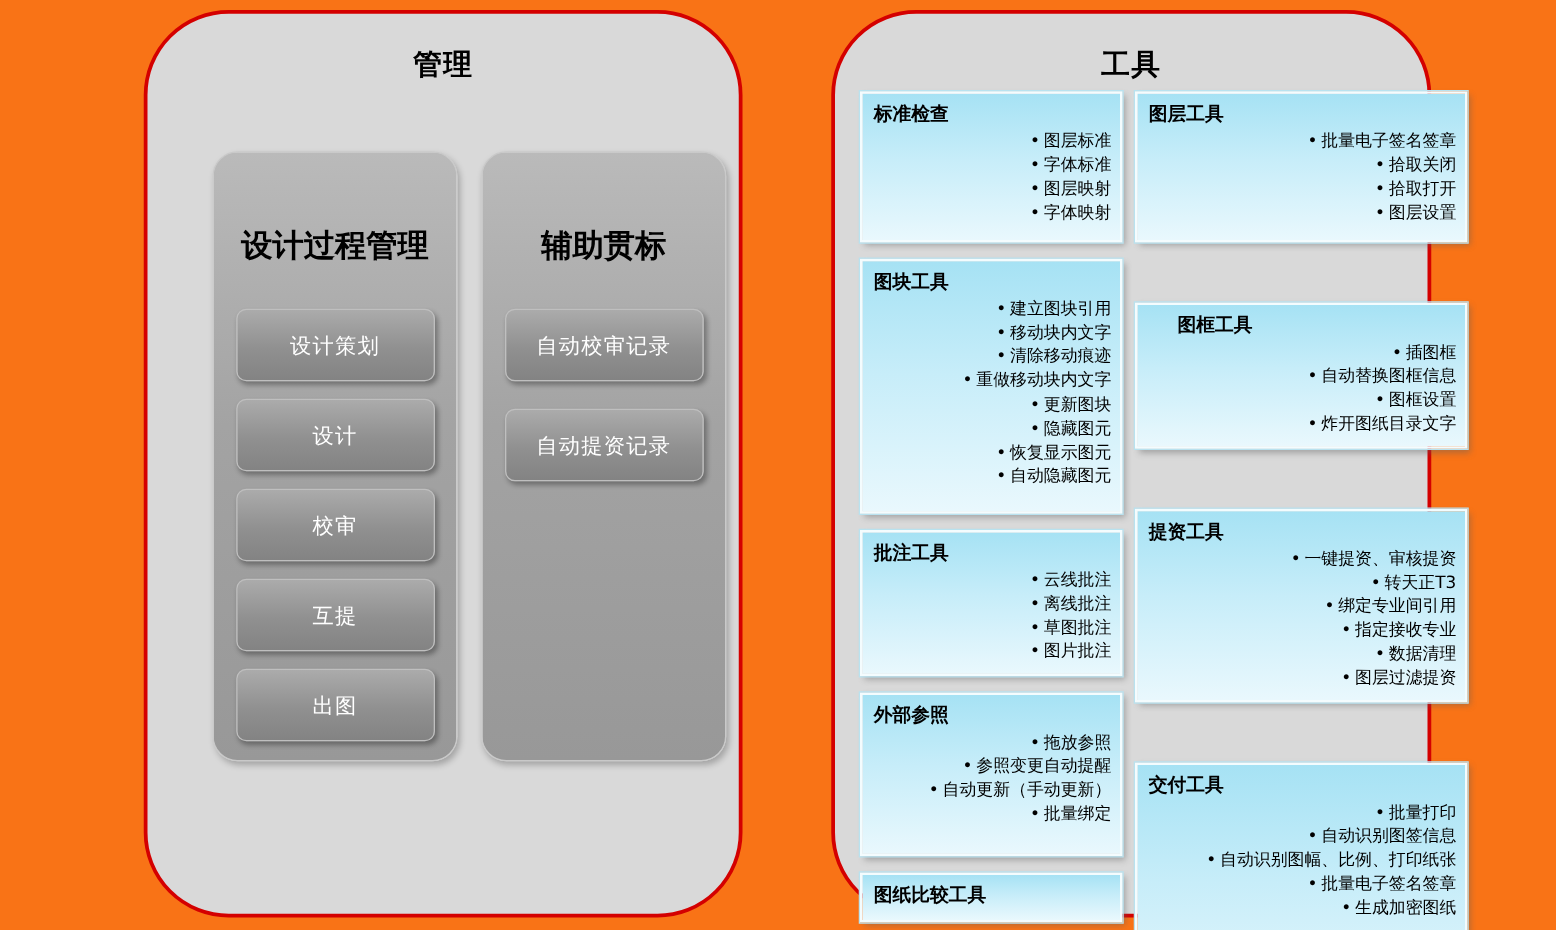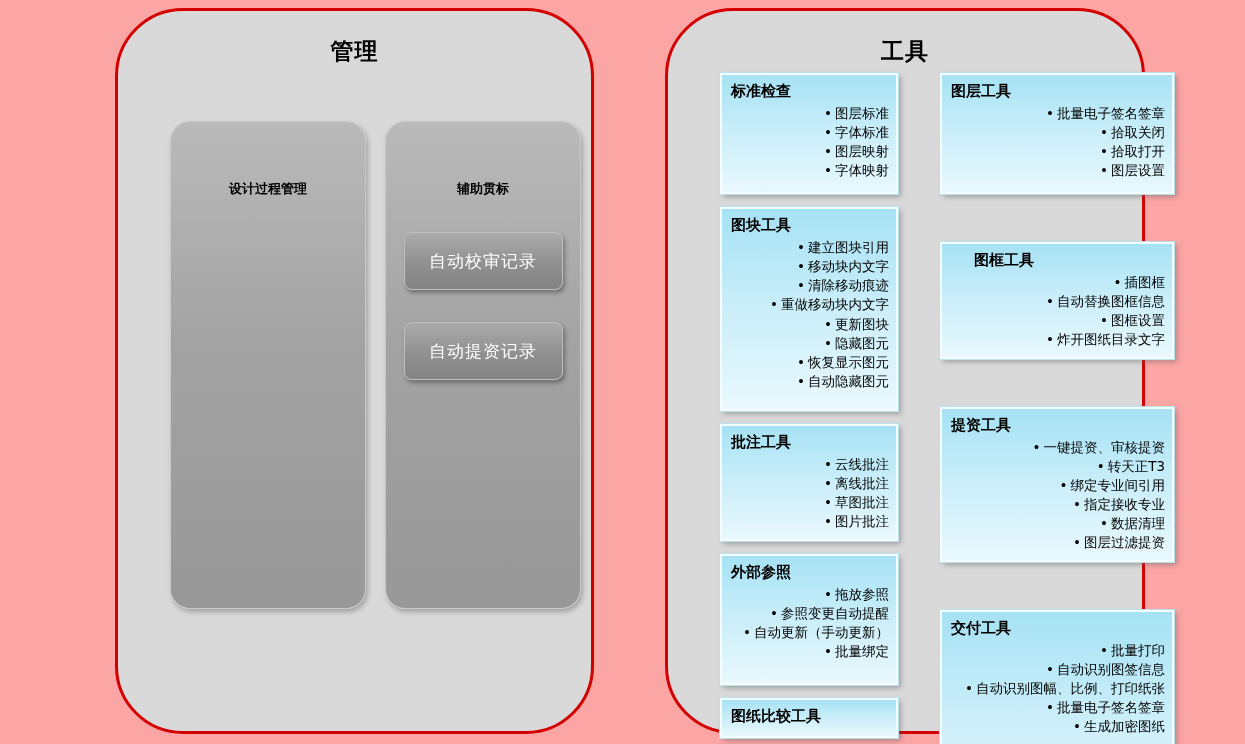--- a/index.html
+++ b/index.html
@@ -1,21 +1,21 @@
 <!DOCTYPE html>
 <html><head>
 <meta charset="utf-8">
 <style>
   html, body { margin: 0; padding: 0; background: #ffffff; }
   body { font-family: "DejaVu Sans", "Liberation Sans", sans-serif; }
   #canvas {
     position: relative;
     width: 1245px;
     height: 744px;
-    background: #fca5a5;
+    background: #f97316;
     overflow: hidden;
   }
   
   .big-panel {
     position: absolute;
     top: 8px;
     height: 726px;
     background: #d9d9d9;
     border: 3px solid #d40000;
     border-radius: 68px;
@@ -42,31 +42,31 @@
     border-radius: 20px;
     box-shadow: 2px 3px 5px rgba(0,0,0,0.25);
     box-sizing: border-box;
   }
   .gray-group.g1 { left: 52px; }
   .gray-group.g2 { left: 267px; }
   .gray-group-title {
     padding-top: 58px;
     margin-bottom: 34px;
     text-align: center;
-    font-size: 13px;
+    font-size: 25px;
     font-weight: bold;
     color: #000000;
   }
   .btn-stack {
     display: flex;
     flex-direction: column;
     align-items: center;
     gap: 14px;
   }
-  .gray-group.g2 .btn-stack { gap: 32px; }
+  .gray-group.g2 .btn-stack { gap: 22px; }
   .gray-btn {
     width: 157px;
     height: 56px;
     display: flex;
     align-items: center;
     justify-content: center;
     background: linear-gradient(180deg, #ababab 0%, #909090 55%, #838383 100%);
     border: 1px solid #bfbfbf;
     border-radius: 8px;
     box-shadow: 2px 3px 4px rgba(0,0,0,0.32);
@@ -85,21 +85,20 @@
   }
   .tool-col.c1 { left: 20px;  width: 210px; }
   .tool-col.c2 { left: 240px; width: 266px; gap: 48px; }
   .toolbox {
     background: linear-gradient(180deg, #a6e2f4 0%, #c7edf9 45%, #e9f8fd 100%);
     border: 2px solid #f4fcfe;
     outline: 1px solid #b9e2ef;
     box-shadow: 3px 3px 5px rgba(95,95,95,0.45);
     padding: 5px 7px 7px 8px;
     box-sizing: border-box;
-    margin-left: 32px;
   }
   .toolbox-title {
     font-size: 15px;
     font-weight: bold;
     color: #000000;
     padding: 2px 0 3px 1px;
   }
   .toolbox-items {
     margin: 0;
     padding: 0 0 0 2px;
@@ -126,20 +125,27 @@
 </head>
 <body>
 
 <div id="canvas">
 
   <div id="panel-management" class="big-panel">
     <div class="big-panel-title">管理</div>
 
     <div class="gray-group g1">
       <div class="gray-group-title">设计过程管理</div>
+      <div class="btn-stack">
+        <div class="gray-btn">设计策划</div>
+        <div class="gray-btn">设计</div>
+        <div class="gray-btn">校审</div>
+        <div class="gray-btn">互提</div>
+        <div class="gray-btn">出图</div>
+      </div>
     </div>
 
     <div class="gray-group g2">
       <div class="gray-group-title">辅助贯标</div>
       <div class="btn-stack">
         <div class="gray-btn">自动校审记录</div>
         <div class="gray-btn">自动提资记录</div>
       </div>
     </div>
   </div>

